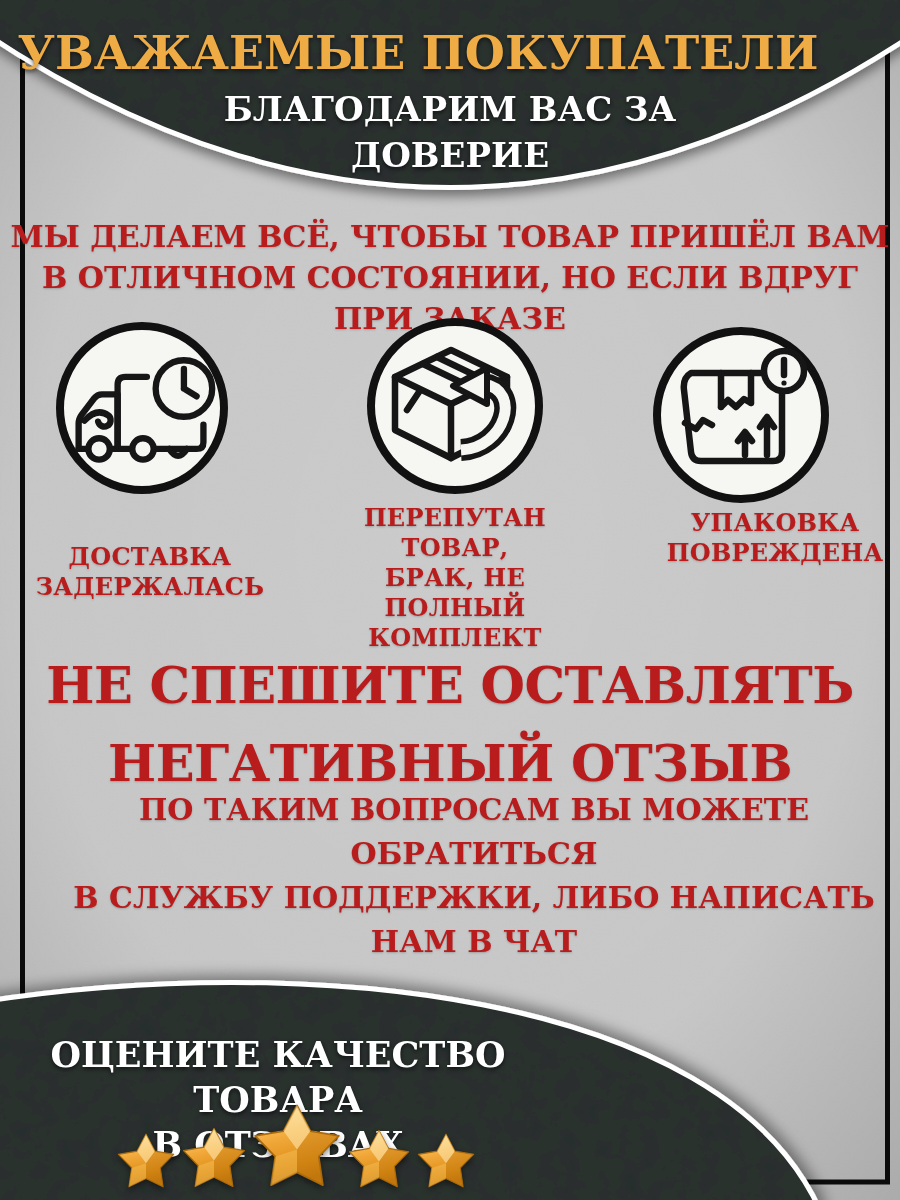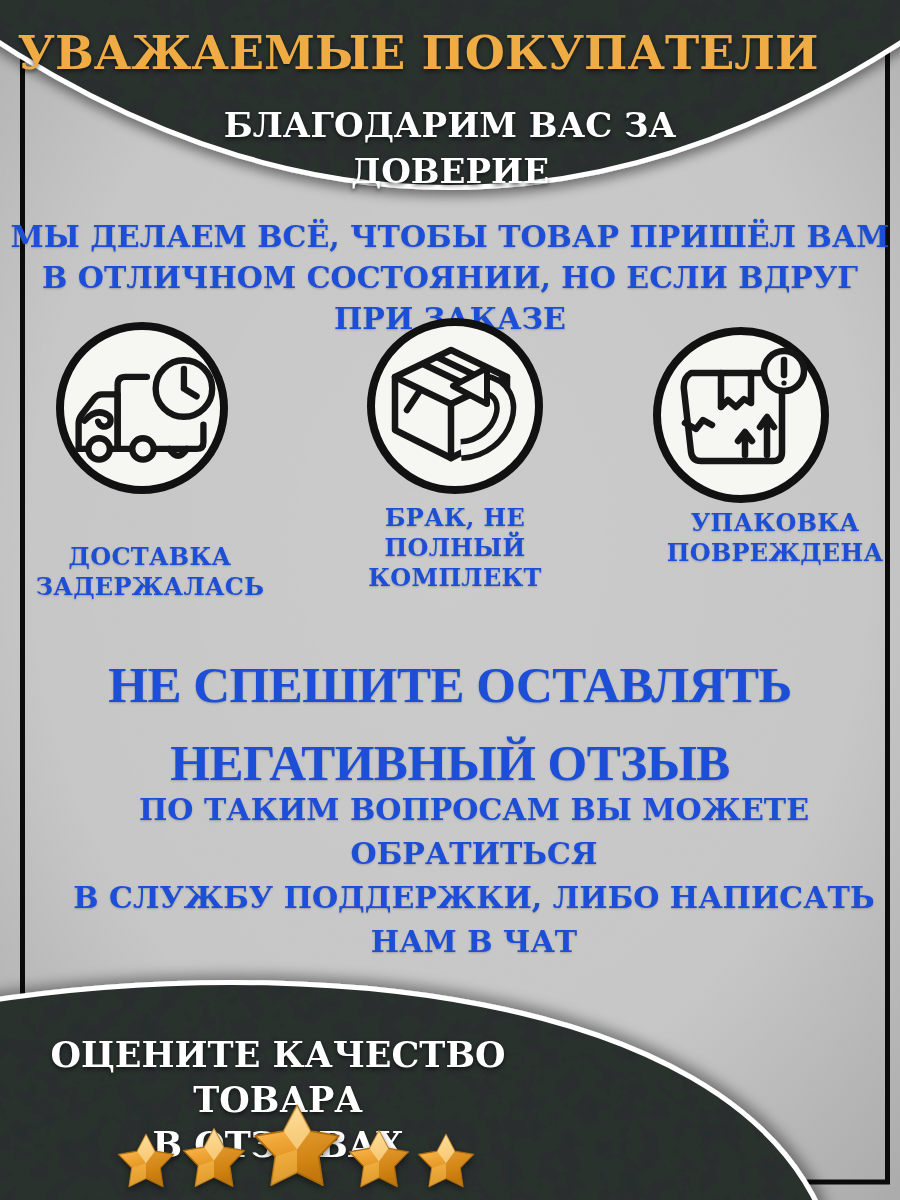--- a/index.html
+++ b/index.html
@@ -5,38 +5,38 @@
   html,body{margin:0;padding:0;background:#888;}
   #page{
     position:relative;width:900px;height:1200px;overflow:hidden;
     background:#CACACA;
     font-family:"DejaVu Serif","Liberation Serif",serif;
     -webkit-font-smoothing:antialiased;
   }
   #scene{position:absolute;left:0;top:0;z-index:1;pointer-events:none;}
   .txt{position:absolute;z-index:3;text-align:center;font-weight:bold;}
   .on-dark{color:#FFFFFF;text-shadow:0 2px 4px rgba(0,0,0,.65);}
-  .on-gray{color:#1d4ed8;text-shadow:0 1px 2px rgba(80,80,80,.35);}
+  .on-gray{color:#b91c1c;text-shadow:0 1px 2px rgba(80,80,80,.35);}
   #header-title{left:0;top:28px;width:836px;font-size:46px;line-height:1.1;
     color:#EFAC45;text-shadow:0 2px 4px rgba(0,0,0,.6);letter-spacing:0px;}
-  #header-subtitle{left:0;top:86px;width:900px;font-size:34px;line-height:46px;margin-top:16px;}
+  #header-subtitle{left:0;top:86px;width:900px;font-size:34px;line-height:46px;}
   #intro-text{left:0;top:216px;width:900px;font-size:30px;line-height:41px;}
   .icon-circle{
     position:absolute;z-index:3;border:8px solid #111111;border-radius:50%;
     background:#F6F6F3;box-sizing:border-box;
   }
   #circle-delivery{left:56px;top:322px;width:172px;height:172px;}
   #circle-return{left:367px;top:318px;width:176px;height:176px;}
   #circle-damaged{left:653px;top:327px;width:176px;height:176px;}
   .icon-circle svg{width:100%;height:100%;display:block;}
   .card-label{font-size:24px;line-height:30px;letter-spacing:.3px;}
   #label-delivery{left:20px;top:506px;width:260px;margin-top:36px;}
   #label-return{left:325px;top:503px;width:260px;}
   #label-damaged{left:664px;top:508px;width:222px;}
-  #headline{left:0;top:646px;width:900px;font-size:51px;line-height:78px;letter-spacing:-.5px;font-family:Liberation Serif, serif;}
+  #headline{left:0;top:646px;width:900px;font-size:51px;line-height:78px;letter-spacing:-.5px;}
   #support-text{left:0;top:788px;width:900px;font-size:30px;line-height:44px;padding-left:24px;}
   #footer-text{left:18px;top:1032px;width:520px;font-size:35px;line-height:45px;}
   #stars{
     position:absolute;left:108px;top:1098px;width:376px;height:92px;z-index:3;
     display:flex;align-items:flex-end;justify-content:center;gap:7px;
   }
   #stars svg{display:block;filter:drop-shadow(0 3px 3px rgba(0,0,0,.45));}
   .ico{stroke:#161616;stroke-width:6.5;fill:none;stroke-linecap:round;stroke-linejoin:round;}
   #star-defs{position:absolute;width:0;height:0;}
 </style>
@@ -156,20 +156,21 @@
         </g>
       </g>
     </svg>
   </div>
 
   <div class="txt on-gray card-label" id="label-delivery">
     <div>ДОСТАВКА</div>
     <div>ЗАДЕРЖАЛАСЬ</div>
   </div>
   <div class="txt on-gray card-label" id="label-return">
+    <div>ПЕРЕПУТАН ТОВАР,</div>
     <div>БРАК, НЕ ПОЛНЫЙ</div>
     <div>КОМПЛЕКТ</div>
   </div>
   <div class="txt on-gray card-label" id="label-damaged">
     <div>УПАКОВКА</div>
     <div>ПОВРЕЖДЕНА</div>
   </div>
 
   <div class="txt on-gray" id="headline">
     <div>НЕ СПЕШИТЕ ОСТАВЛЯТЬ</div>

